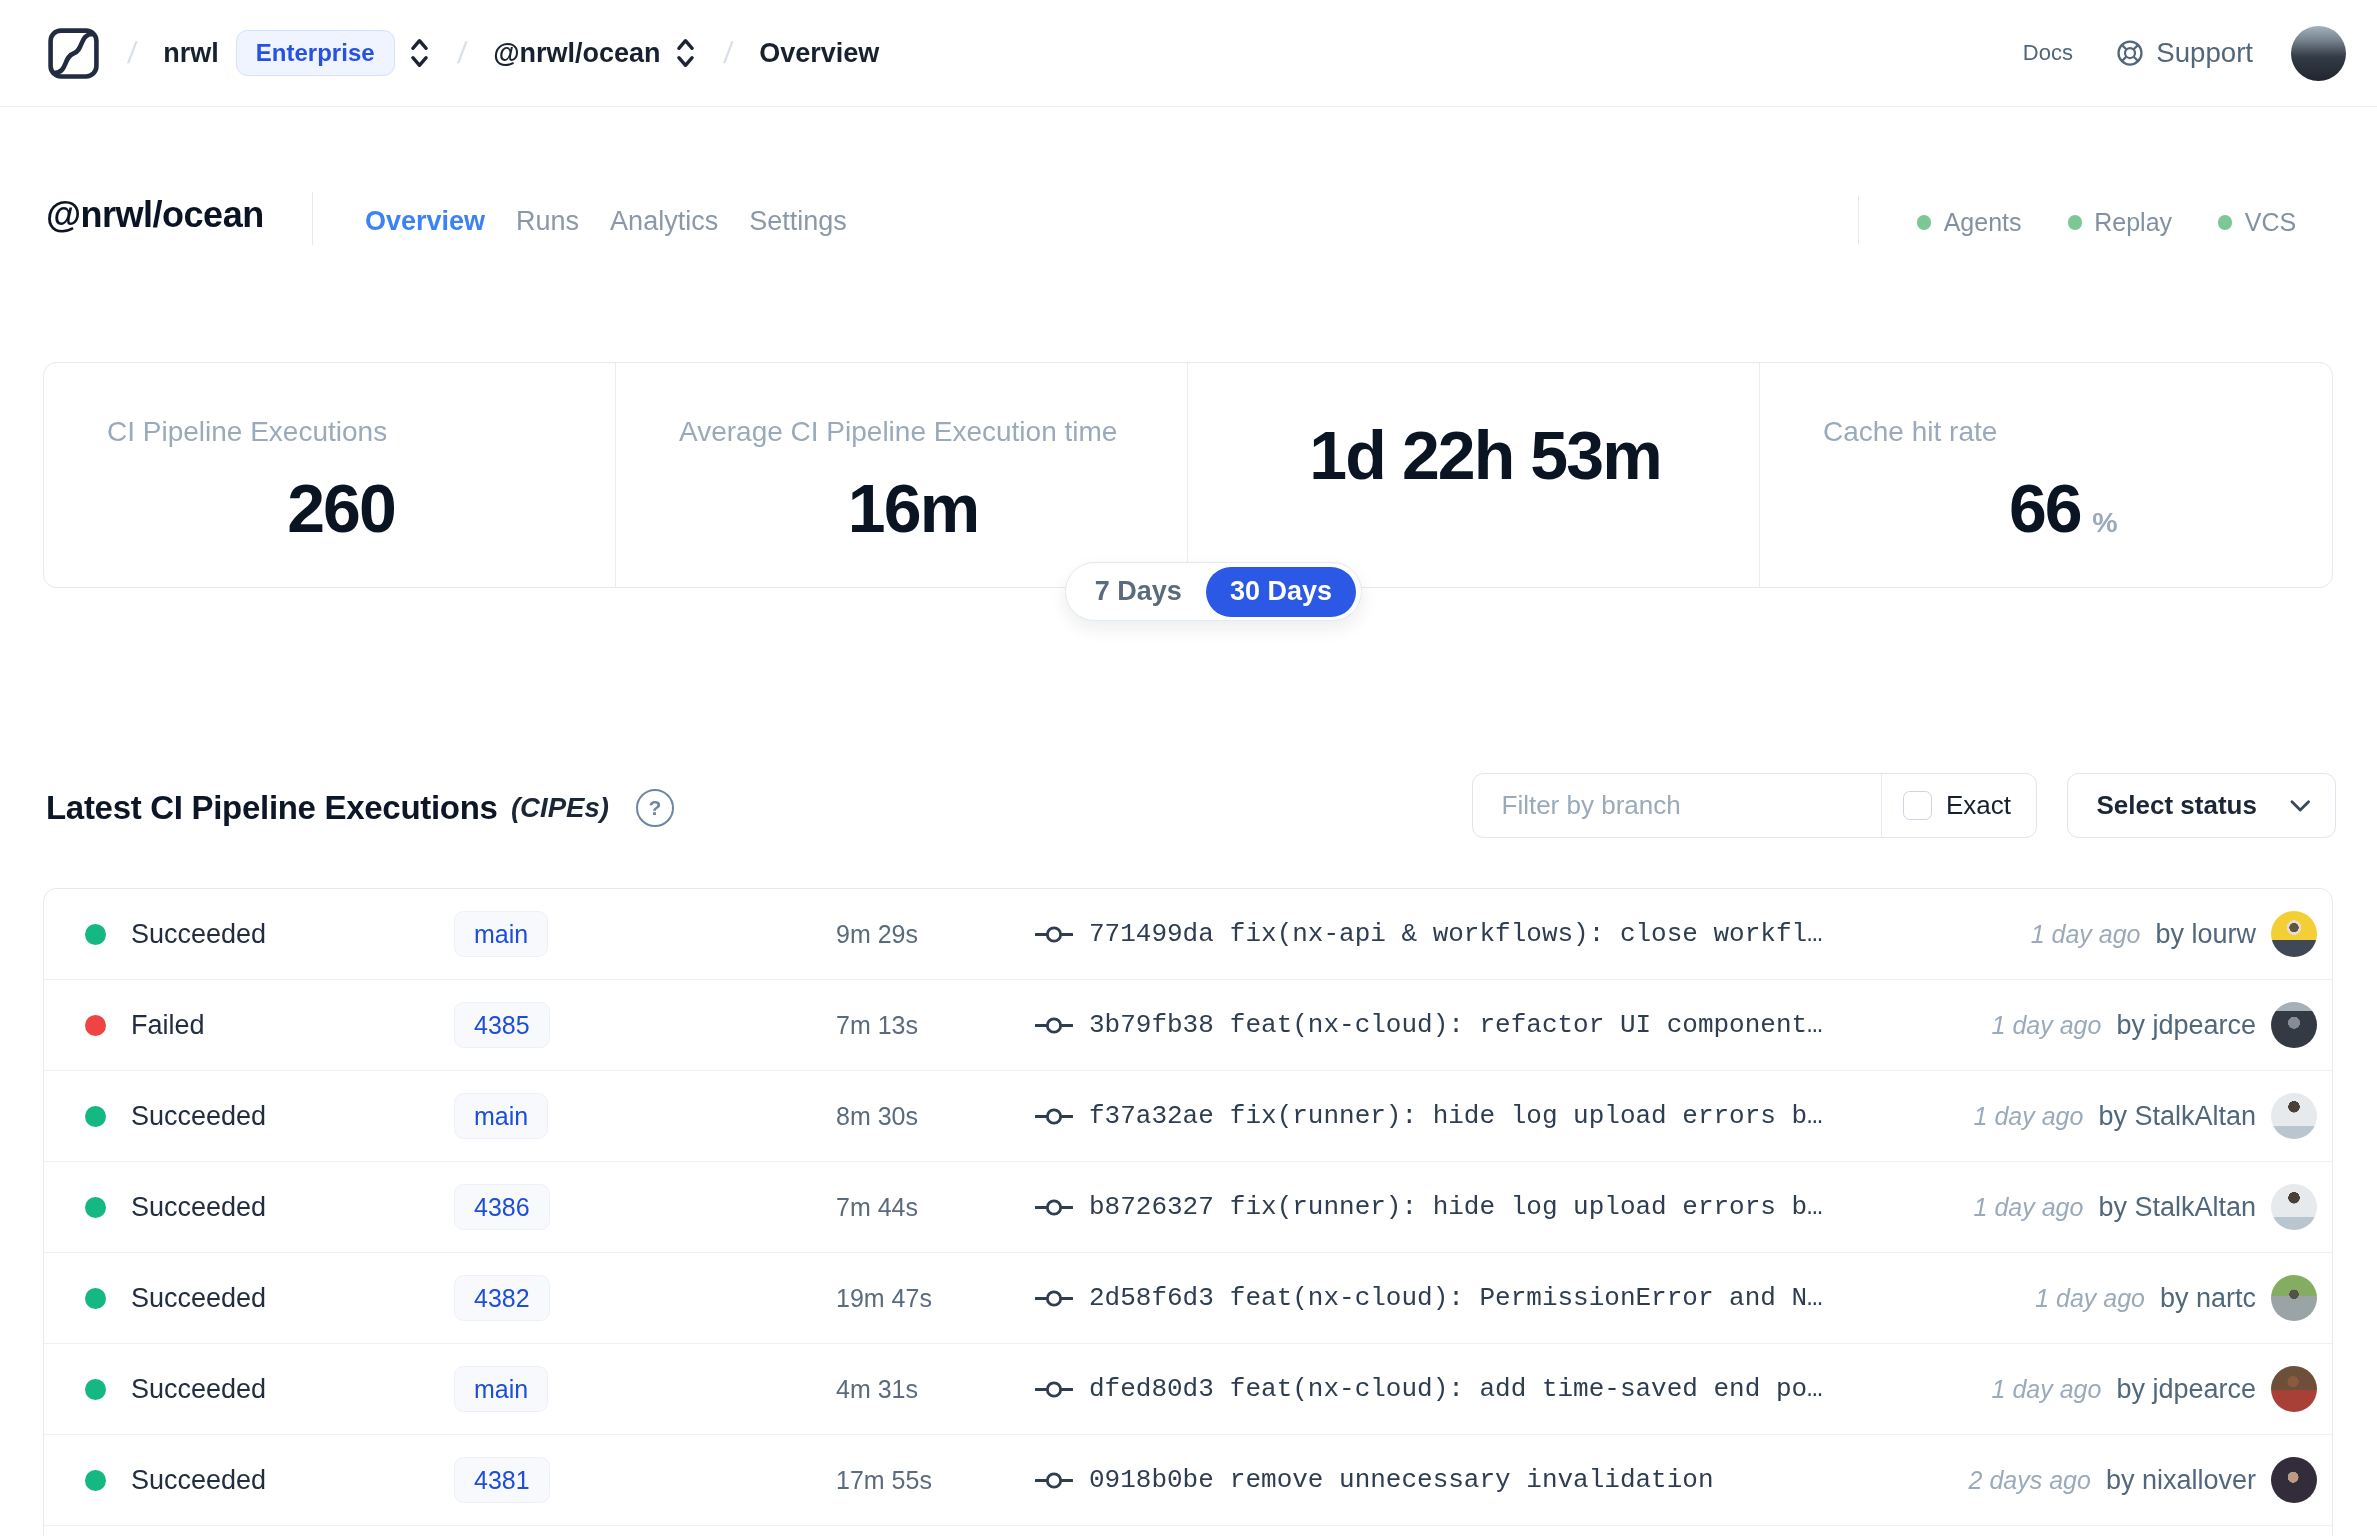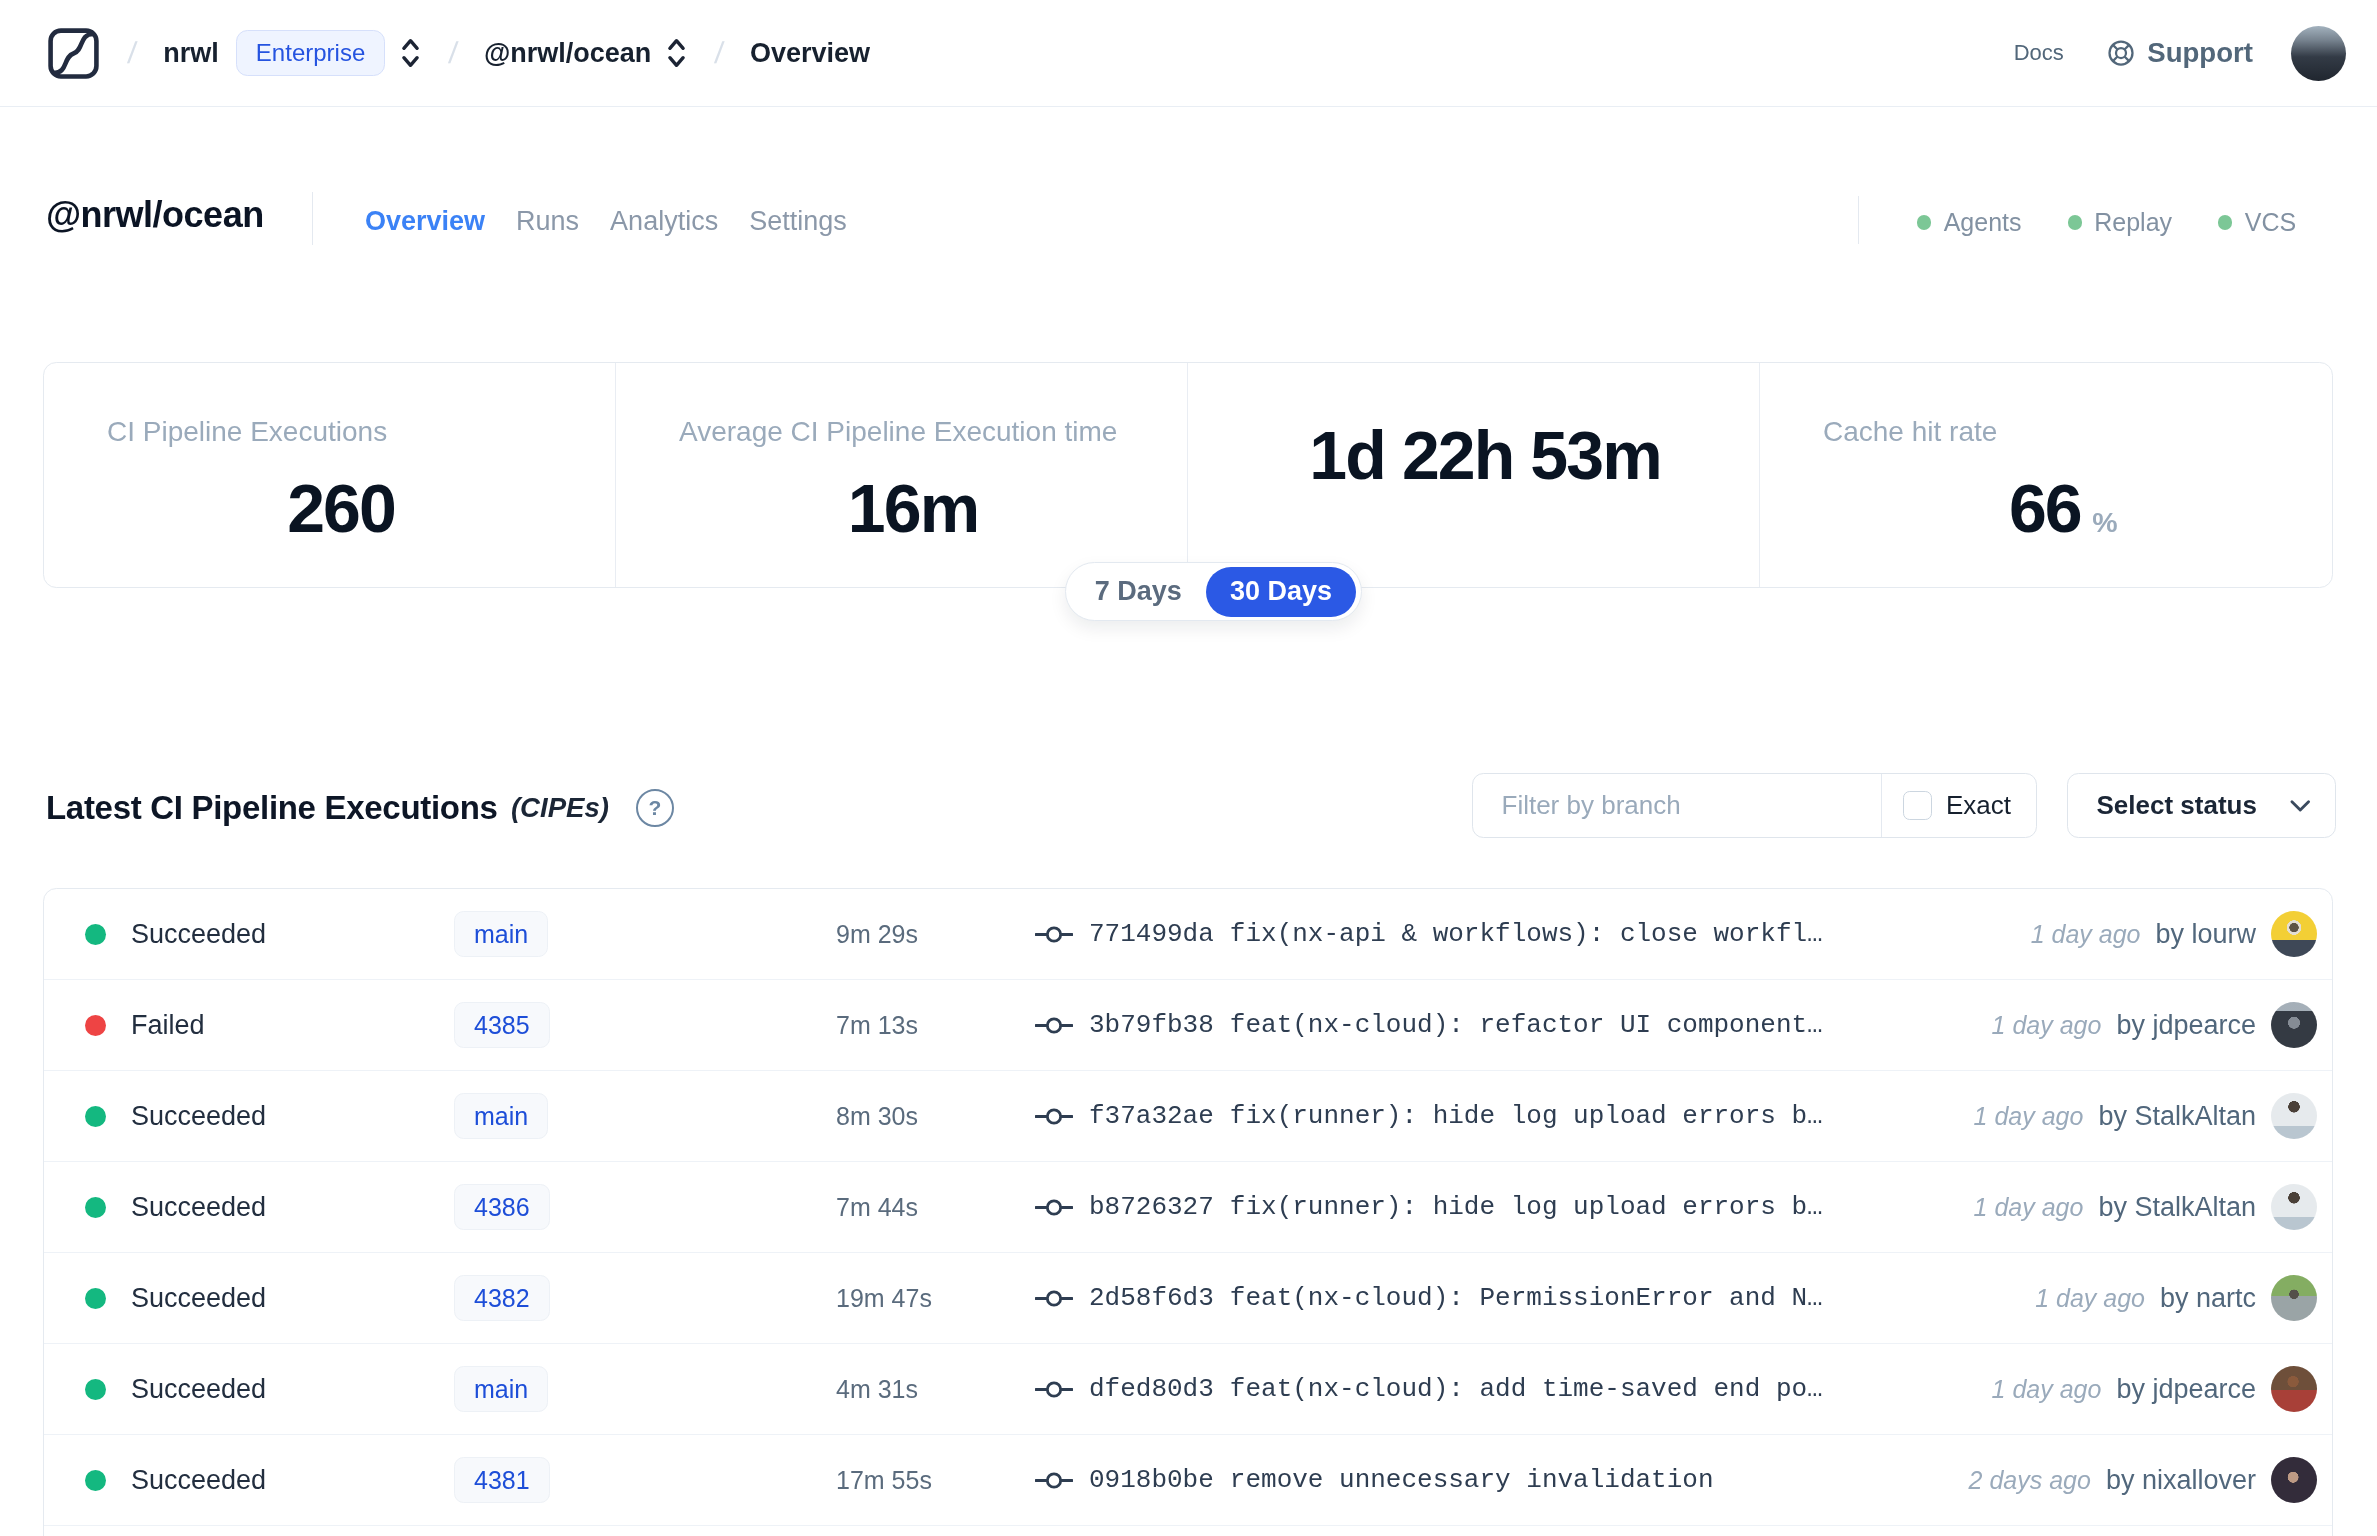--- a/index.html
+++ b/index.html
@@ -5,26 +5,26 @@
   html,body{margin:0;padding:0;background:#fff;}
   .screen{position:relative;width:2378px;height:1537px;overflow:hidden;background:#ffffff;
           font-family:"Liberation Sans",sans-serif;color:#101828;}
 
   
   .topbar{position:absolute;top:0;left:0;right:0;height:107px;border-bottom:1px solid #e9eef4;
           display:flex;align-items:center;padding:0 32px 0 46px;box-sizing:border-box;background:#fff;}
   .logo{display:inline-flex;width:55px;height:55px;}
   .crumb-sep{font-size:30px;color:#d9e0e9;margin:0 27px;transform:skewX(-6deg);}
   .crumb{font-size:27px;font-weight:700;color:#17212f;}
-  .ent-badge{margin-left:17px;font-size:24px;font-weight:400;color:#2553e0;background:#eff4ff;
+  .ent-badge{margin-left:17px;font-size:24px;font-weight:700;color:#2553e0;background:#eff4ff;
              border:1.4px solid #d6e0fb;border-radius:11.4px;padding:7.6px 19px;}
   .selector-icon{display:inline-flex;margin-left:13.3px;}
   .spacer{flex:1;}
   .nav-link{font-size:22px;color:#52677a;font-weight:500;margin-right:42px;cursor:pointer;text-decoration:none;}
-  .support-group{display:inline-flex;align-items:center;gap:11.4px;font-size:27.6px;color:#52677a;font-weight:700;margin-right:38px;cursor:pointer;}
+  .support-group{display:inline-flex;align-items:center;gap:11.4px;font-size:27.6px;color:#52677a;font-weight:400;margin-right:38px;cursor:pointer;}
   .avatar{border-radius:50%;display:inline-block;}
   .topbar-avatar{width:55px;height:55px;}
 
   
   .av-user{background:linear-gradient(180deg,#a3b2be 0%,#76828e 26%,#333b46 56%,#20262f 100%);}
   .av-lourw{background:radial-gradient(circle at 50% 36%,#5e5344 0 12%,#e4ded2 13% 19%,rgba(0,0,0,0) 20%),
             linear-gradient(180deg,#f3cf35 0 64%,#3e4857 64%);}
   .av-bcabanes{background:linear-gradient(180deg,rgba(185,196,205,.85) 0 20%,rgba(0,0,0,0) 20%),
                radial-gradient(circle at 50% 45%,#858c95 0 17%,#343a43 18%);}
   .av-stalkaltan{background:linear-gradient(0deg,#b9c6d0 0 28%,rgba(0,0,0,0) 28%),

